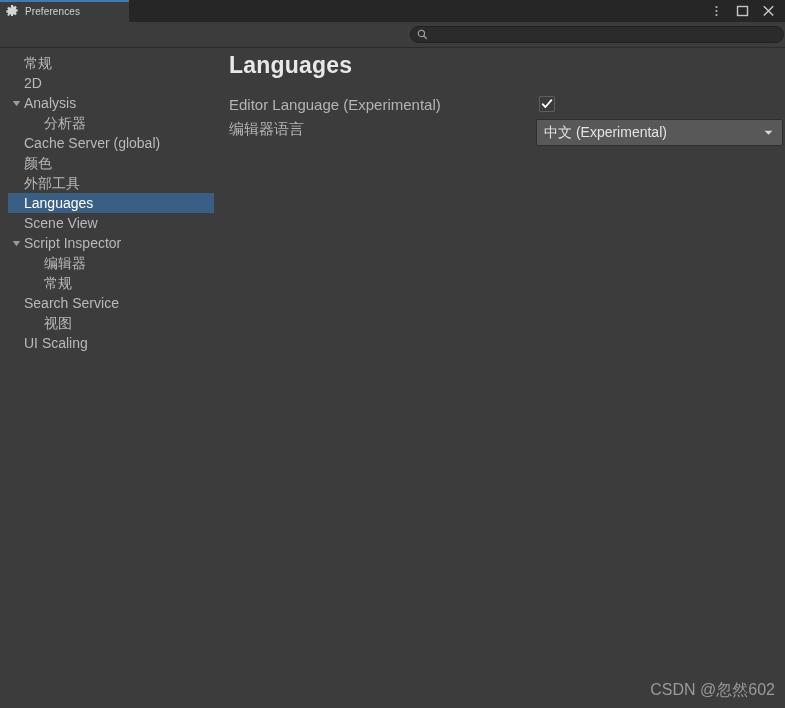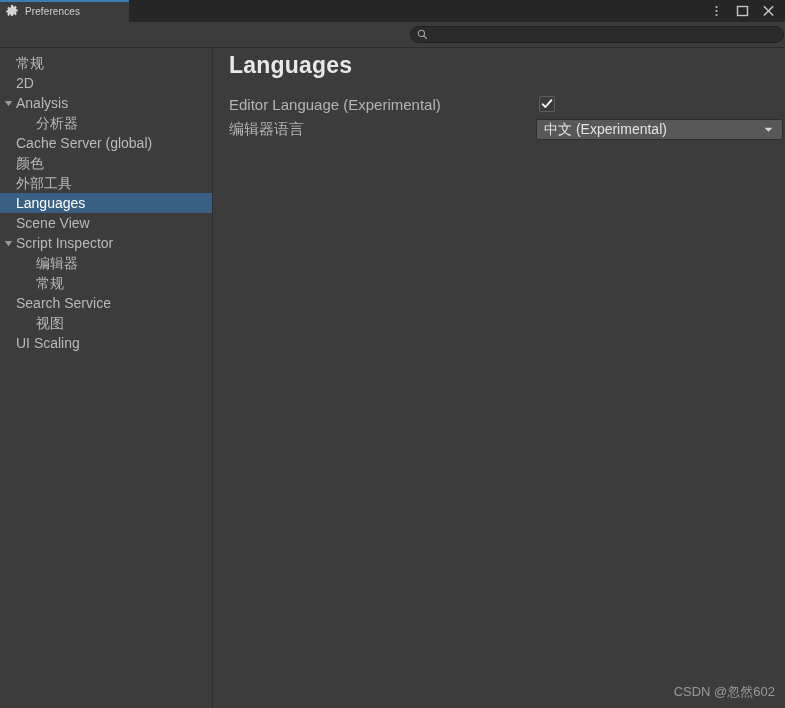--- a/index.html
+++ b/index.html
@@ -109,21 +109,21 @@
   
   .content {
     position: absolute;
     left: 0; top: 49px;
     width: 785px; height: 659px;
     background: #3c3c3c;
   }
 
   .sidebar {
     position: absolute;
-    left: 0; top: 0;
+    left: 8px; top: 0;
     width: 213px; height: 659px;
     background: #3c3c3c;
     border-right: 1px solid #303030;
     overflow: hidden;
     padding-top: 4px;
   }
 
   .tree-row {
     position: relative;
     height: 20px;
@@ -202,21 +202,21 @@
     align-items: center;
     justify-content: center;
     cursor: default;
   }
   .check-glyph { width: 12px; height: 12px; display: block; }
 
   
   .dropdown {
     position: absolute;
     left: 322px; top: 0;
-    width: 247px; height: 21px;
+    width: 247px; height: 27px;
     background: #585858;
     border: 1px solid #2e2e2e;
     border-radius: 2px;
     display: flex;
     align-items: center;
     cursor: default;
   }
   .dropdown-value {
     font-size: 14px;
     color: #e3e3e3;
@@ -231,21 +231,21 @@
     display: block;
     margin-right: 8px;
     flex: 0 0 11px;
   }
 
   
   .watermark {
     position: absolute;
     right: 10px;
     bottom: 7px;
-    font-size: 13px;
+    font-size: 16px;
     color: #9a9a9a;
     white-space: nowrap;
   }
 </style>
 </head>
 <body>
 
 <div id="app">
 
   <div class="tabbar">

